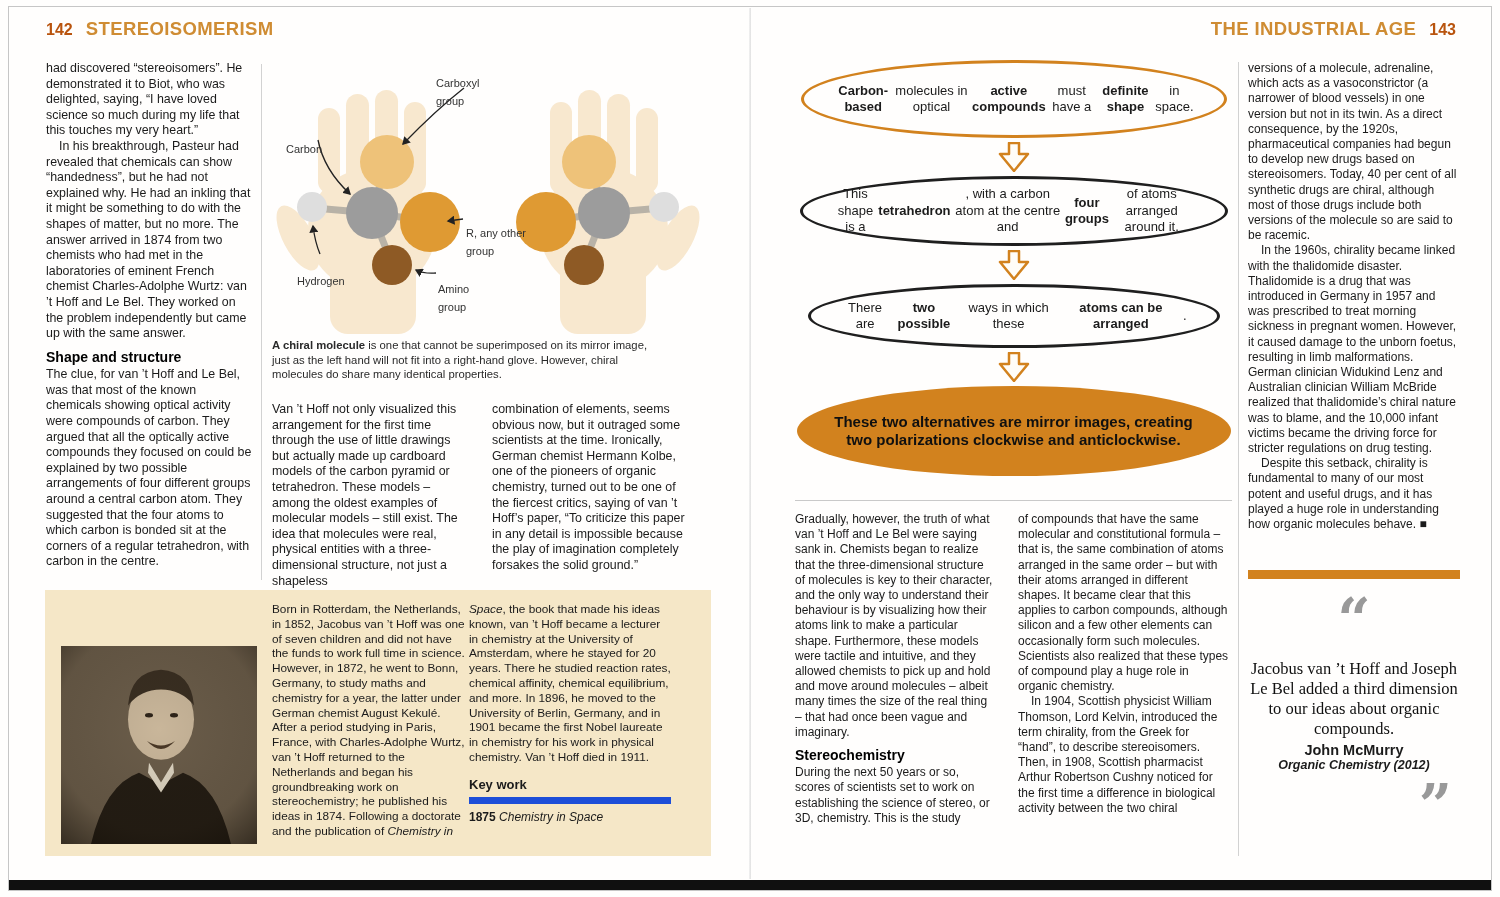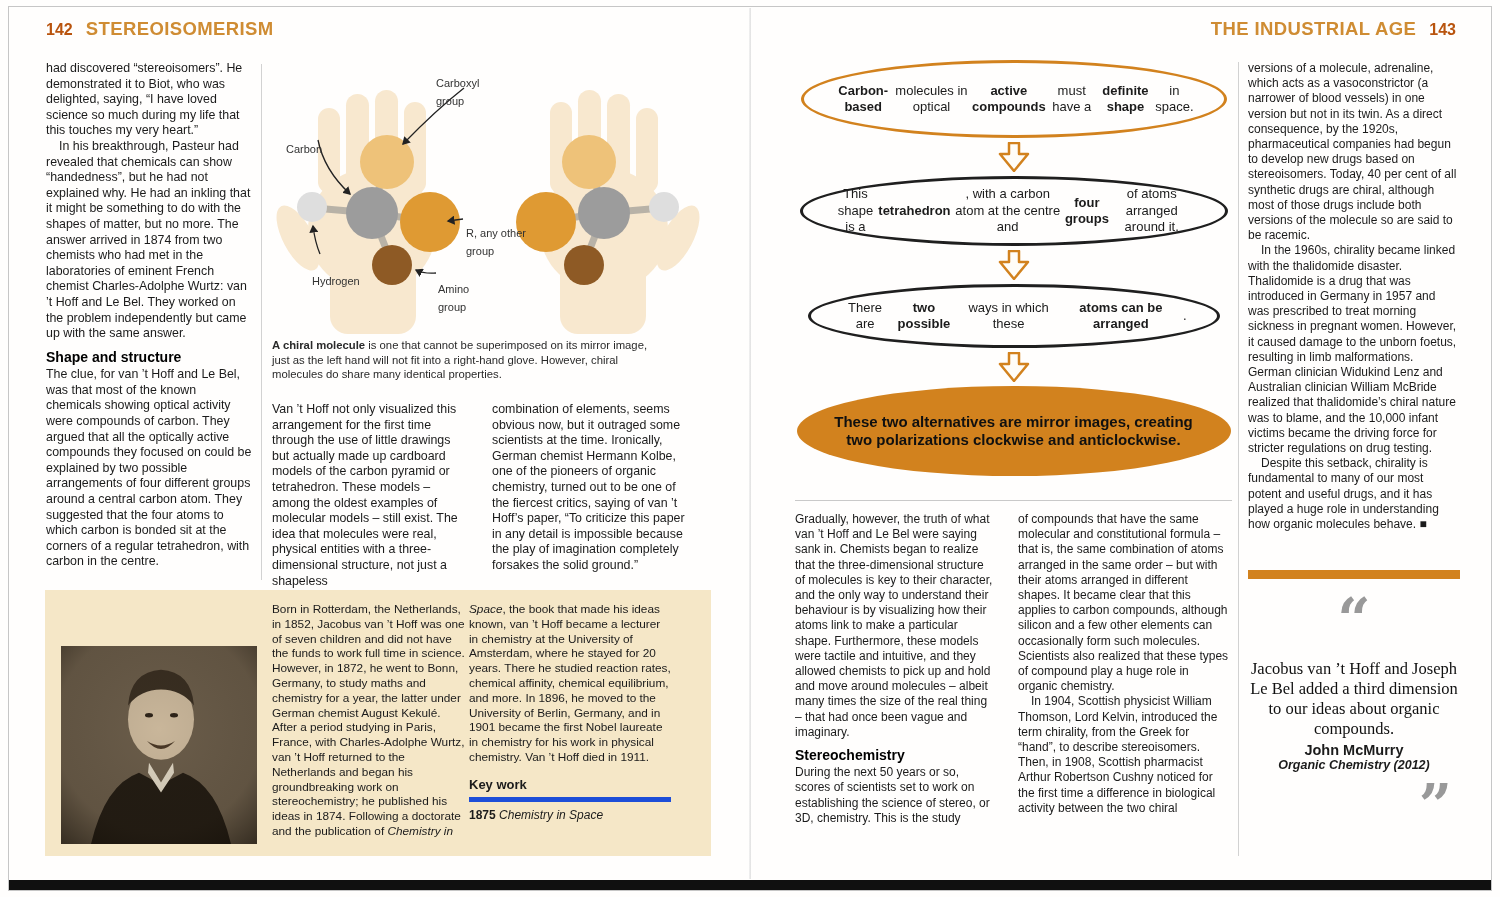--- a/index.html
+++ b/index.html
@@ -41,21 +41,21 @@
 
   
   .bio-box{background:var(--bio-box-bg,#f5e7c7);}
   .bio-head{position:absolute;left:16px;top:9px;}
   .bio-bar{width:212px;height:5px;background:#121212;margin-bottom:6px;}
   .bio-title{font-size:17px;font-weight:bold;color:#101010;}
   .bio-photo{position:absolute;left:16px;top:56px;width:196px;height:198px;}
   .bio-col{position:absolute;top:12px;}
   .bio-text{font-size:11.8px;line-height:14.8px;}
   .keywork-head{font-weight:bold;font-size:13px;margin-top:13px;padding-bottom:4px;}
-  .keywork-entry{border-top:5px solid #1d4ed8;padding-top:6px;font-size:12px;}
+  .keywork-entry{border-top:7px solid #1d4ed8;padding-top:6px;font-size:12px;}
 
   
   .flow{position:absolute;left:795px;top:60px;width:437px;}
   .ellipse{border-radius:50%;display:flex;align-items:center;justify-content:center;text-align:center;
            margin:0 auto;font-size:13px;line-height:16.5px;color:#1b1b1b;padding:6px 30px;box-sizing:border-box;}
   .e1{border:3.5px solid var(--accent-orange,#d2821e);width:426px;height:78px;margin-bottom:4px;}
   .e2{border:3px solid #1f1f1f;width:428px;height:70px;margin-bottom:4px;}
   .e3{border:3px solid #1f1f1f;width:412px;height:64px;margin-bottom:4px;}
   .e4{background:var(--accent-orange,#d2821e);width:434px;height:90px;font-weight:bold;
       font-size:15px;line-height:18px;color:#101010;}
@@ -129,21 +129,21 @@
         <path d="M195 161 L180 163" marker-end="url(#ah)"></path>
         <path d="M52 196 Q47 184 45 168" marker-end="url(#ah)"></path>
         <path d="M168 215 Q156 216 148 212" marker-end="url(#ah)"></path>
       </g>
     </svg>
     <div class="ill-label" style="left:168px;top:0;">Carboxyl
 group</div>
     <div class="ill-label" style="left:18px;top:66px;">Carbon</div>
     <div class="ill-label" style="left:198px;top:150px;">R, any other
 group</div>
-    <div class="ill-label" style="left:44px;top:198px;">Hydrogen</div>
+    <div class="ill-label" style="left:29px;top:198px;">Hydrogen</div>
     <div class="ill-label" style="left:170px;top:206px;">Amino
 group</div>
   </div>
 
   <div class="abs caption" style="left:272px;top:338px;width:380px;"><b>A chiral molecule</b> is one that cannot be superimposed on its mirror image, just as the left hand will not fit into a right-hand glove. However, chiral molecules do share many identical properties.</div>
 
   <div class="abs body-text" style="left:492px;top:402px;width:200px;">
     <p class="para">combination of elements, seems obvious now, but it outraged some scientists at the time. Ironically, German chemist Hermann Kolbe, one of the pioneers of organic chemistry, turned out to be one of the fiercest critics, saying of van ’t Hoff’s paper, “To criticize this paper in any detail is impossible because the play of imagination completely forsakes the solid ground.”</p>
   </div>
   <div class="abs body-text" style="left:272px;top:402px;width:194px;">

